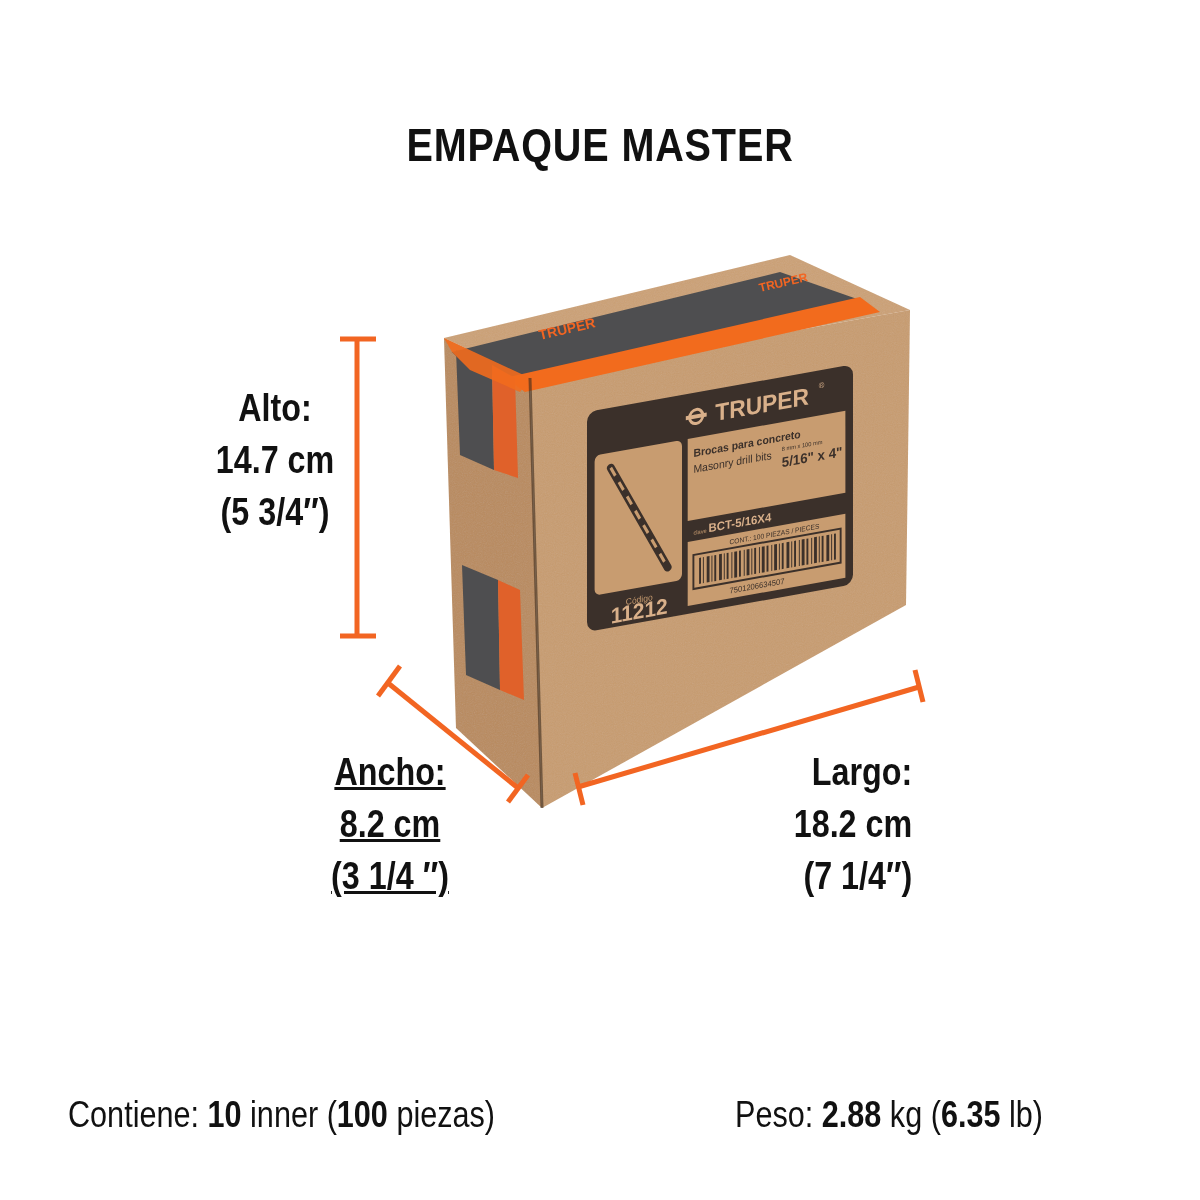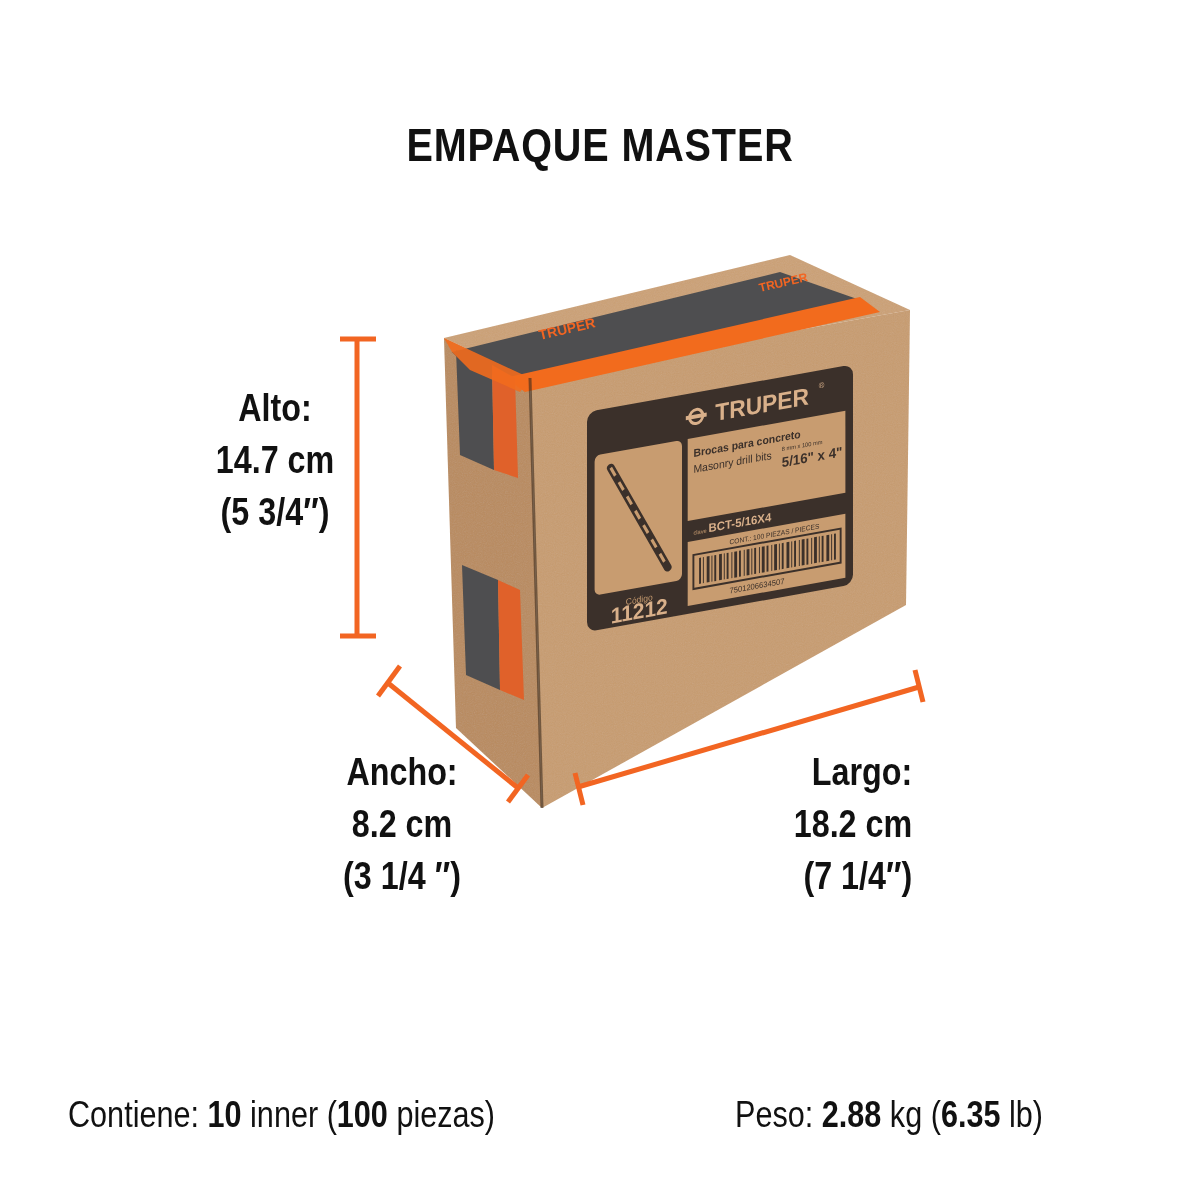--- a/index.html
+++ b/index.html
@@ -156,21 +156,21 @@
     <line x1="915" y1="670" x2="923" y2="702"></line>
   </g>
 </svg>
 
 <div class="dim-label" style="left:190px; top:382px; width:170px;text-align:center;">
   <span>Alto:</span>
   <span>14.7 cm</span>
   <span>(5 3/4″)</span>
 </div>
 
-<div class="dim-label" style="left:312px; top:746px; width:180px;">
+<div class="dim-label" style="left:300px; top:746px; width:180px;text-decoration:underline;">
   <span>Ancho:</span>
   <span>8.2 cm</span>
   <span>(3 1/4 ″)</span>
 </div>
 
 <div class="dim-label" style="left:755px; top:746px; width:170px;text-align:right;">
   <span>Largo:</span>
   <span>18.2 cm</span>
   <span>(7 1/4″)</span>
 </div>

